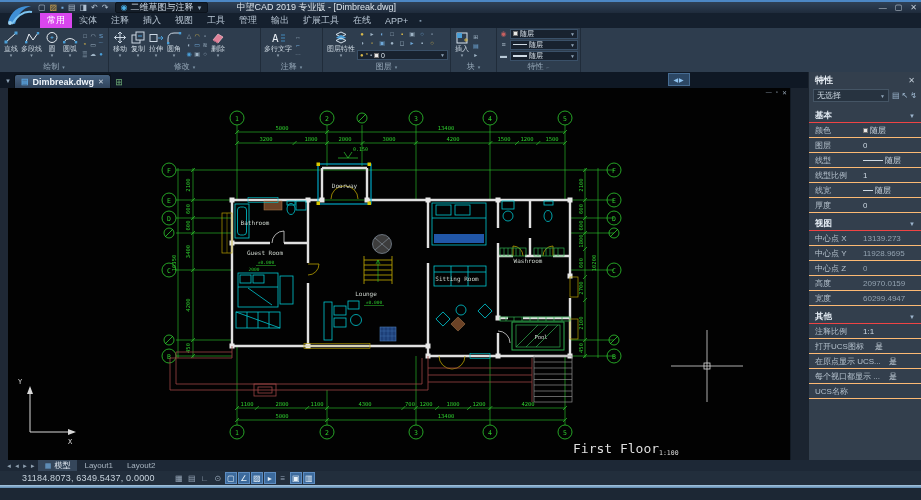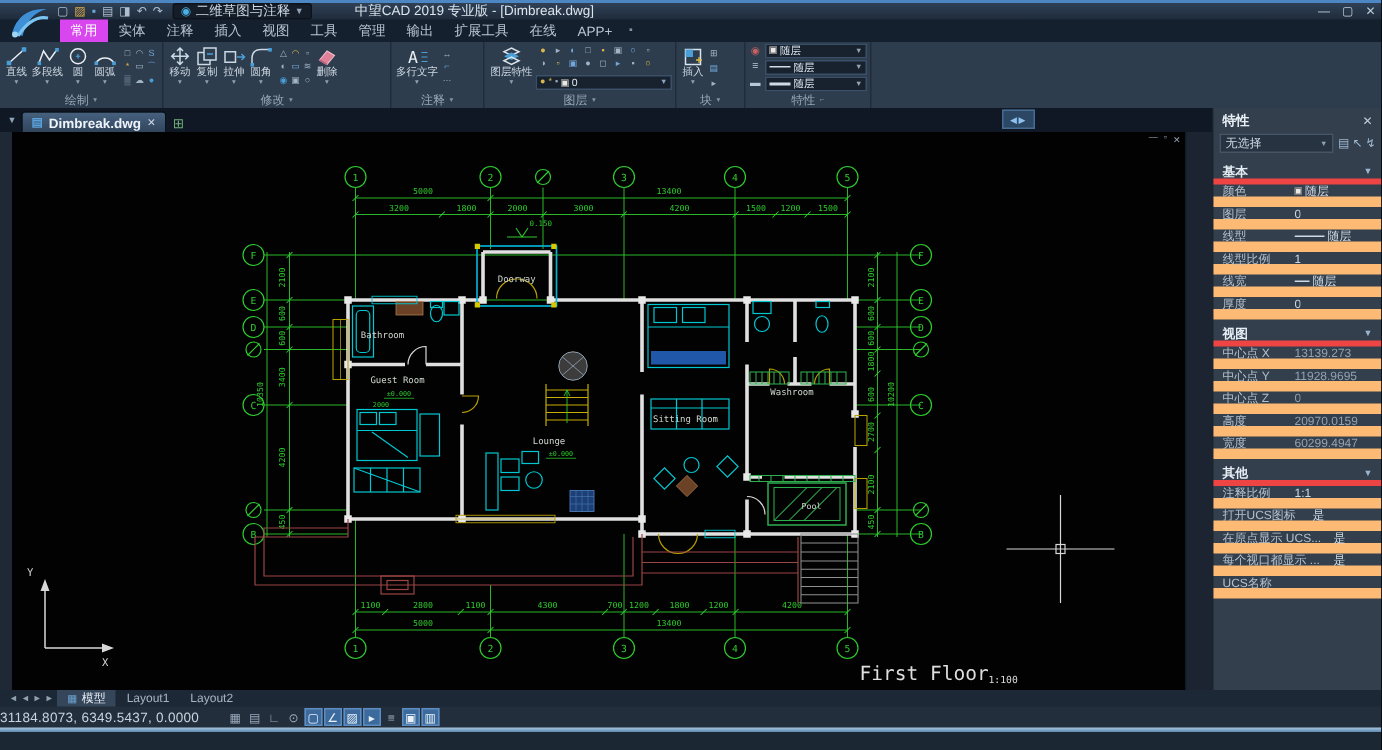--- a/index.html
+++ b/index.html
@@ -73,36 +73,36 @@
   
   .props{width:113px;background:#333f4d;border-left:1px solid #1b242f;display:flex;flex-direction:column;font-size:8.5px;}
   .phead{height:16px;display:flex;align-items:center;padding:0 6px;color:#e8eef4;font-weight:bold;font-size:9px;}
   .phead .pclose{margin-left:auto;font-weight:normal;color:#c2cdd8;font-size:8px;}
   .pselrow{display:flex;align-items:center;gap:3px;padding:1px 4px 3px 4px;}
   .pseldrop{flex:1;height:13px;background:#273340;border:1px solid #455565;display:flex;align-items:center;
     padding:0 3px;color:#cfdae4;font-size:8px;}
   .pseldrop .chev{margin-left:auto;font-size:5px;color:#8fa4b8;}
   .pselicons{display:flex;gap:2px;color:#9fb8d0;font-size:8px;}
   .psec{margin-top:5px;height:13px;display:flex;align-items:center;padding:0 6px;color:#e4ecf4;
-    border-bottom:4px solid #ef4444;font-weight:bold;font-size:8.5px;}
+    border-bottom:1px solid #ef4444;font-weight:bold;font-size:8.5px;}
   .psec .chev{margin-left:auto;font-size:6px;color:#9cb4cc;font-weight:normal;}
-  .prow{height:15px;display:flex;align-items:center;border-bottom:7px solid #fdba74;padding:0 0 0 6px;}
+  .prow{height:15px;display:flex;align-items:center;border-bottom:1px solid #fdba74;padding:0 0 0 6px;}
   .pk{width:48px;color:#b4c0cc;white-space:nowrap;overflow:hidden;flex:none;font-size:8px;}
   .pv{color:#cfdae4;display:flex;align-items:center;gap:2px;font-size:8px;white-space:nowrap;overflow:hidden;}
   .pv.dim{color:#93a2b0;}
   
   .layoutbar{height:11px;background:#1d2836;display:flex;align-items:center;font-size:8px;padding-left:6px;}
   .lnav{color:#8fa0b0;font-size:6px;margin-right:2px;}
   .ltab{padding:0 7px;height:11px;display:flex;align-items:center;gap:3px;color:#a8b4c0;}
   .ltab.active{background:#35465a;color:#e4ecf4;}
   .ltab .licon{color:#6fa8d8;font-size:7px;}
   .cmdline{height:12px;background:#161f2b;border-top:1px solid #0c141e;display:flex;align-items:center;
     padding-left:6px;font-size:9px;color:#c8d4de;gap:4px;}
   .cmdline .cicon{color:#7e94a8;font-size:7px;}
-  .statusbar{height:14px;background:#222e3c;display:flex;align-items:center;font-size:9px;padding-left:0;}
+  .statusbar{height:14px;background:#222e3c;display:flex;align-items:center;font-size:9px;padding-left:22px;}
   .coords{color:#c8d4de;letter-spacing:.2px;}
   .sticons{display:flex;gap:1px;margin-left:18px;}
   .sticon{width:12px;height:12px;display:flex;align-items:center;justify-content:center;color:#9aaabb;
     font-size:8px;border:1px solid transparent;}
   .sticon.on{background:#3c6a9c;border-color:#5d8cc0;color:#e8f1f8;}
   .blueline{height:3px;background:linear-gradient(#a9c8e0,#5c88b0);}
   svg text{font-family:"DejaVu Sans Mono",monospace;}
 </style>
 </head>
 <body>

